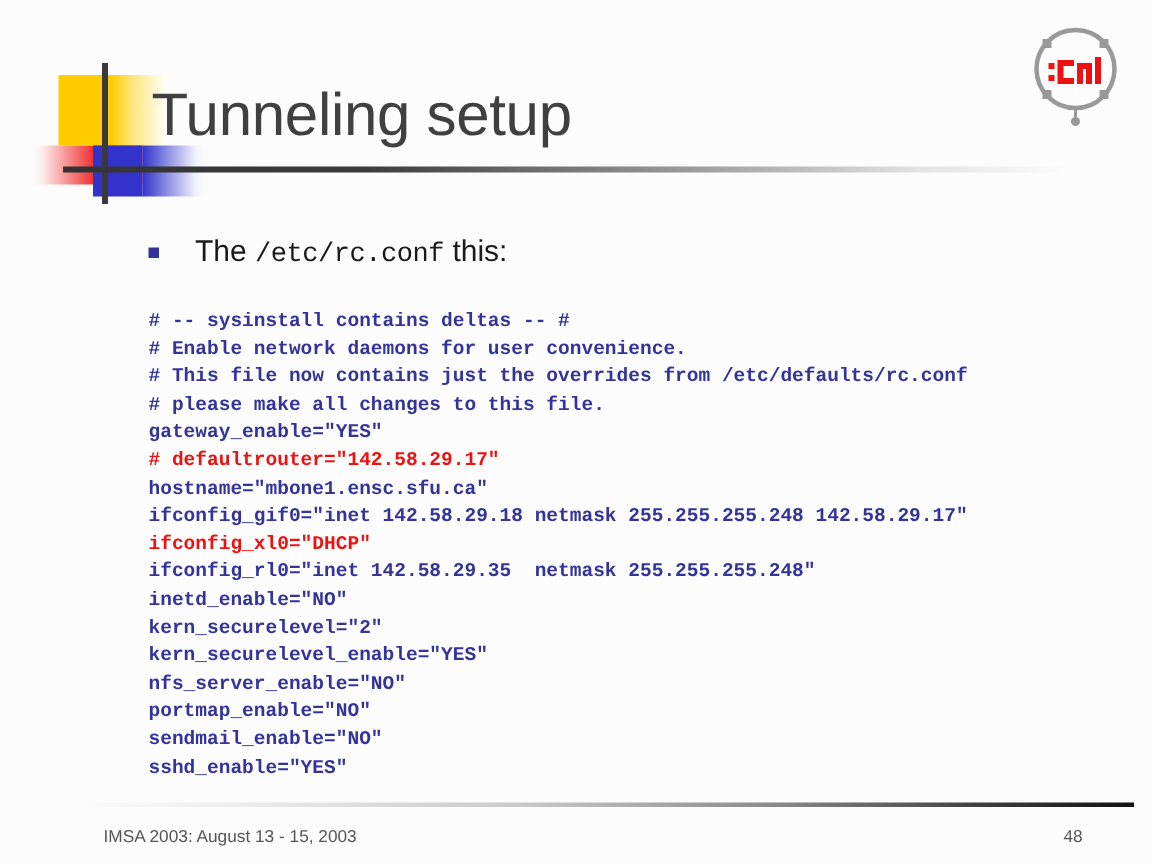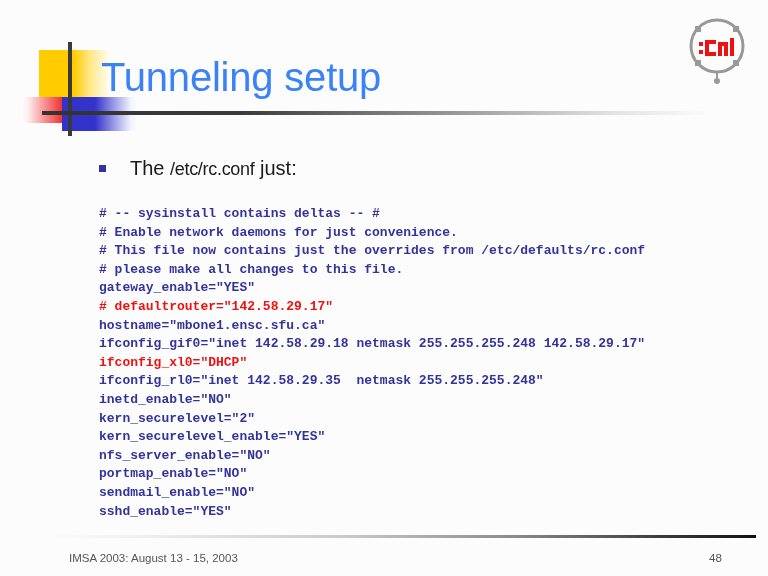--- a/index.html
+++ b/index.html
@@ -66,21 +66,21 @@
     width: 670px; height: 4px;
     background: linear-gradient(to right, #333333 0%, #3b3b3b 30%, #9a9a9a 62%, #e2e2e2 85%, #fcfcfd 100%);
   }
 
   
   #title {
     position: absolute;
     left: 101px; top: 57px;
     font-size: 40px;
     font-weight: 400;
-    color: #3b82f6;
+    color: #404040;
     letter-spacing: -0.2px;
     line-height: 1;
     white-space: nowrap;
   }
 
   
   #logo { position: absolute; left: 681px; top: 14px; width: 72px; height: 74px; }
 
   
   #bullet-row {
@@ -94,21 +94,21 @@
     background: #333399;
     margin-right: 24px;
     flex: none;
   }
   #bullet-text {
     font-size: 20px;
     color: #1a1a1a;
     white-space: nowrap;
   }
   #bullet-text .mono {
-    font-family: Liberation Sans, sans-serif;
+    font-family: Liberation Mono, monospace;
     font-size: 18px;
     letter-spacing: -0.3px;
   }
 
   
   #code {
     position: absolute;
     left: 99px; top: 205px;
     width: 620px;
   }
@@ -175,26 +175,26 @@
         <rect x="37" y="28" width="9" height="4"></rect>
         <rect x="43" y="28" width="4" height="14"></rect>
         <rect x="49" y="24" width="4" height="14"></rect>
         <rect x="49" y="38" width="4" height="4"></rect>
       </g>
     </svg>
   </div>
 
   <div id="bullet-row">
     <div id="bullet-marker"></div>
-    <div id="bullet-text"><span>The </span><span class="mono">/etc/rc.conf</span><span> just:</span></div>
+    <div id="bullet-text"><span>The </span><span class="mono">/etc/rc.conf</span><span> this:</span></div>
   </div>
 
   <div id="code">
       <div class="code-line"># -- sysinstall contains deltas -- #</div>
-      <div class="code-line"># Enable network daemons for just convenience.</div>
+      <div class="code-line"># Enable network daemons for user convenience.</div>
       <div class="code-line"># This file now contains just the overrides from /etc/defaults/rc.conf</div>
       <div class="code-line"># please make all changes to this file.</div>
       <div class="code-line">gateway_enable="YES"</div>
       <div class="code-line red"># defaultrouter="142.58.29.17"</div>
       <div class="code-line">hostname="mbone1.ensc.sfu.ca"</div>
       <div class="code-line">ifconfig_gif0="inet 142.58.29.18 netmask 255.255.255.248 142.58.29.17"</div>
       <div class="code-line red">ifconfig_xl0="DHCP"</div>
       <div class="code-line">ifconfig_rl0="inet 142.58.29.35  netmask 255.255.255.248"</div>
       <div class="code-line">inetd_enable="NO"</div>
       <div class="code-line">kern_securelevel="2"</div>

